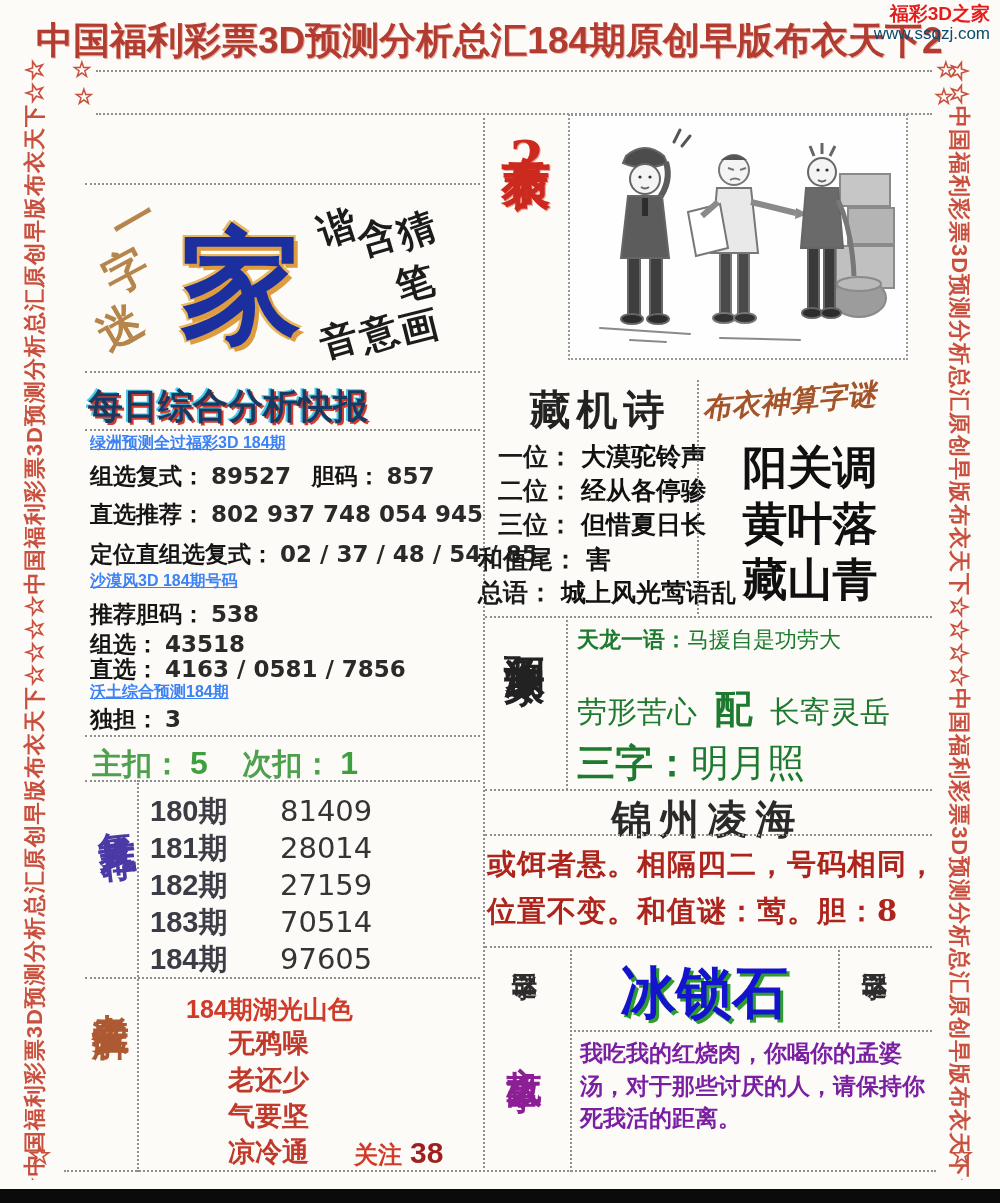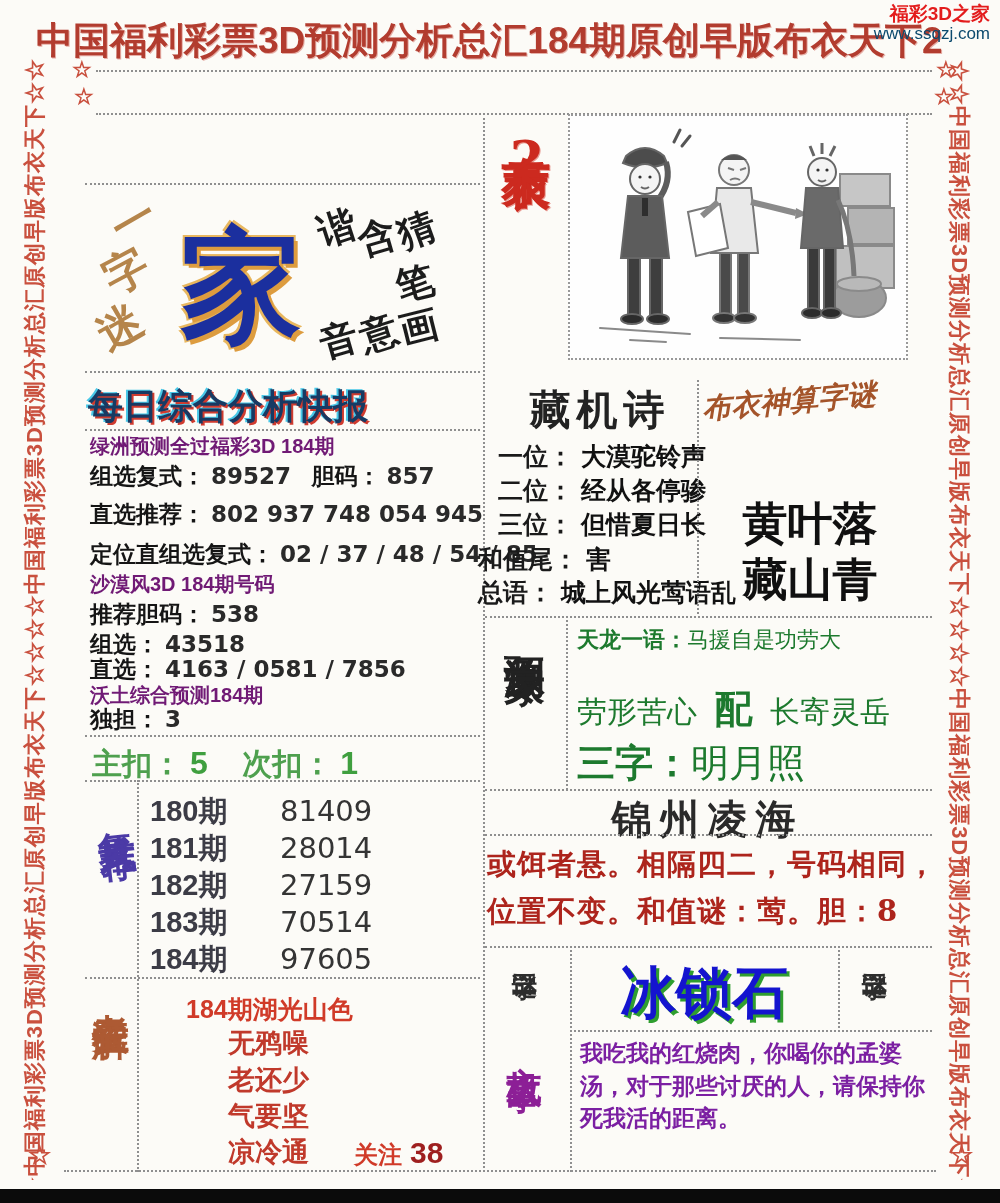--- a/index.html
+++ b/index.html
@@ -21,21 +21,21 @@
   .star{position:absolute;color:#c9503e;font-size:22px;font-weight:700;}
   
   .riddle-char{position:absolute;font-size:44px;font-weight:800;color:#b5854b;font-family:"DejaVu Serif",serif;}
   .big-answer{position:absolute;left:180px;top:206px;font-size:122px;font-weight:900;color:#1b2f9e;
     font-family:"DejaVu Sans",sans-serif;
     text-shadow:4px 4px 0 #dd9c3f,-2px -2px 0 #e8b75f,2px -2px 0 #e8b75f,-2px 2px 0 #e8b75f;}
   .hint-char{position:absolute;font-size:38px;font-weight:900;color:#1c1c1c;font-family:"DejaVu Serif",serif;}
   
   .report-title{left:88px;top:383px;font-size:35px;font-weight:900;color:#173a63;white-space:nowrap;
     text-shadow:2px 2px 0 #cf3b2f,-2px -1px 0 #49c8e8;}
-  .red-subhead{position:absolute;left:90px;font-size:20px;font-weight:800;color:#701a75;white-space:nowrap;}
+  .red-subhead{position:absolute;left:90px;font-size:16px;font-weight:800;color:#3b82f6;white-space:nowrap;text-decoration:underline;}
   .data-line{position:absolute;left:90px;font-size:23px;color:#222;white-space:nowrap;}
   .data-line .lbl{font-weight:800;color:#151515;}
   .data-line .val{font-weight:600;color:#2a2a2a;margin-left:6px;font-family:"DejaVu Sans",sans-serif;}
   .deduct{position:absolute;left:92px;top:744px;font-size:30px;font-weight:700;color:#4ea04e;white-space:nowrap;}
   .deduct .num{font-size:32px;margin:0 26px 0 8px;color:#3f9f3f;}
   
   .vup{writing-mode:vertical-rl;text-orientation:upright;}
   .fushi-label{left:88px;top:802px;font-size:37px;font-weight:800;color:#4b3aa6;
     font-family:"DejaVu Serif",serif;transform:rotate(-6deg);letter-spacing:4px;}
   .fushi-row{position:absolute;left:150px;font-size:29px;color:#3c3c46;white-space:nowrap;}
@@ -276,20 +276,21 @@
   </div>
   <div class="cjs-row" style="left:478px;top:543px;">
     <span class="lbl">和值尾：</span><span class="val">害</span>
   </div>
   <div class="cjs-row" style="left:478px;top:576px;">
     <span class="lbl">总语：</span><span class="val">城上风光莺语乱</span>
   </div>
   <div class="vline" style="left:697px;top:380px;height:234px;"></div>
 
   <div class="abs shensuan-title">布衣神算字谜</div>
+  <div class="shensuan-line" style="top:438px;">阳关调</div>
   <div class="shensuan-line" style="top:494px;">黄叶落</div>
   <div class="shensuan-line" style="top:550px;">藏山青</div>
 
   <div class="hline" style="left:485px;top:616px;width:447px;"></div>
 
   <div class="abs vup experts-label">预测专家</div>
   <div class="vline" style="left:566px;top:616px;height:174px;"></div>
   <div class="exp-line" style="top:625px;font-size:22px;">
     <span class="fancy">天龙一语：</span><span>马援自是功劳大</span>
   </div>

